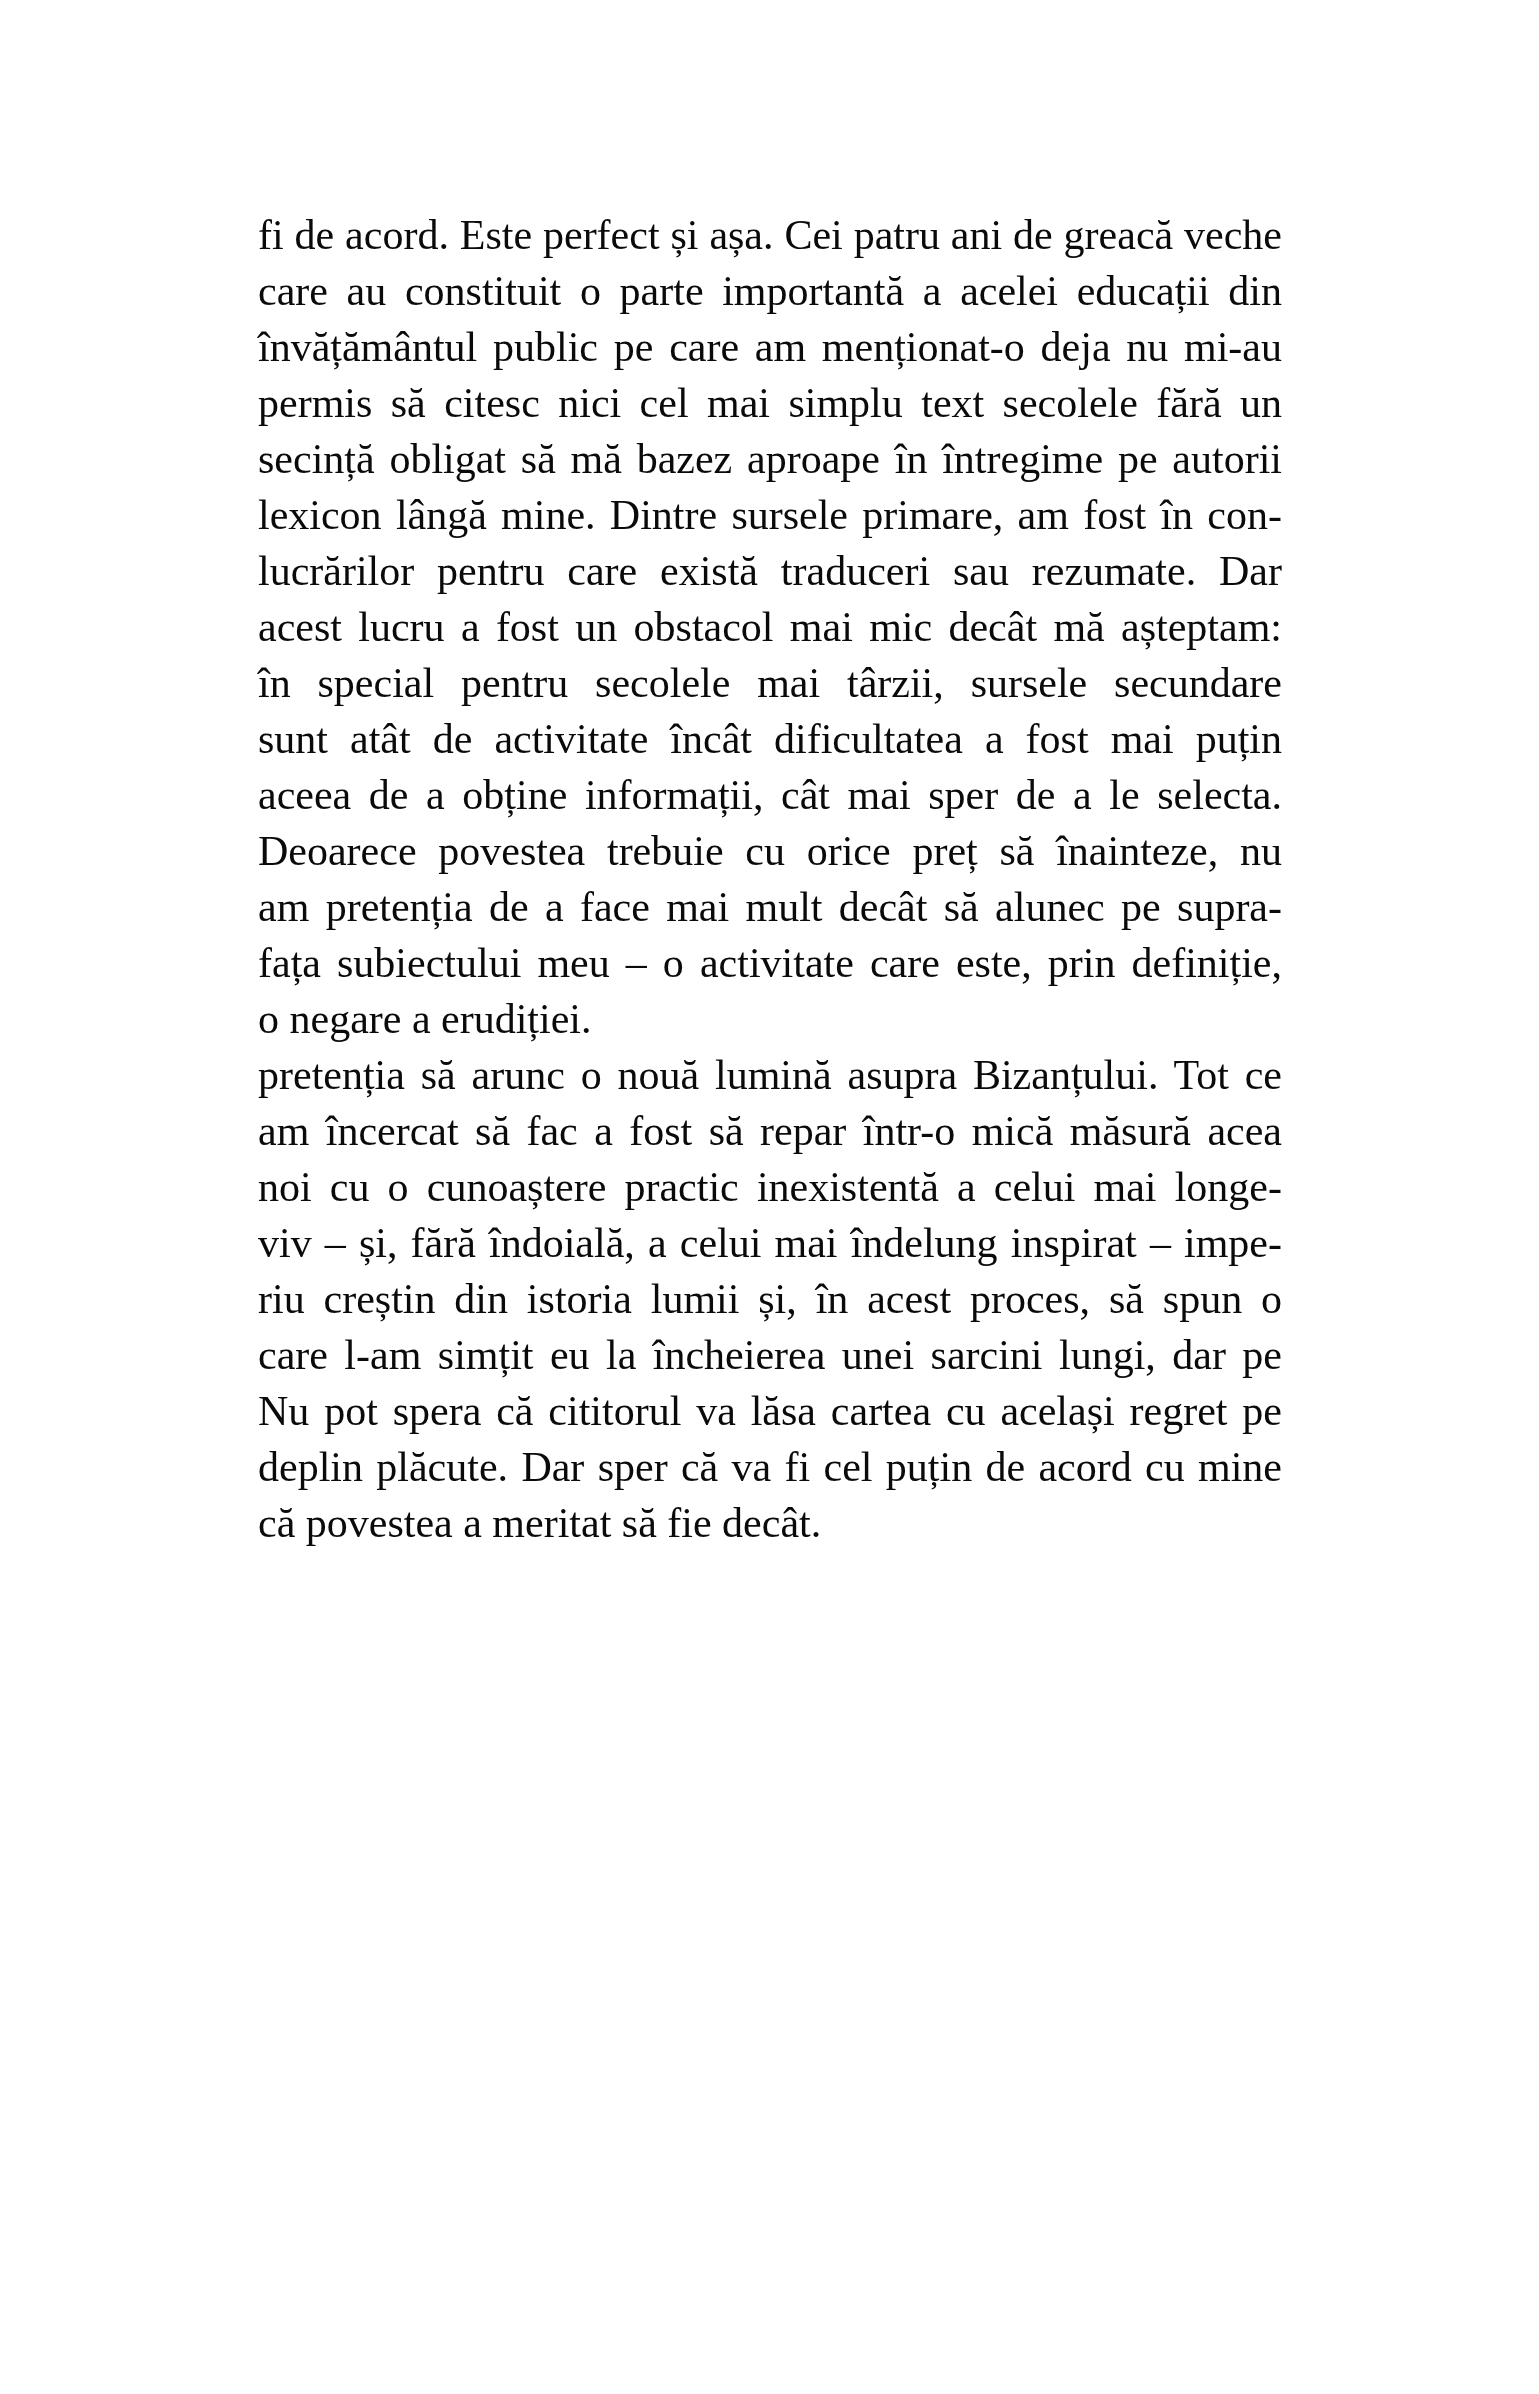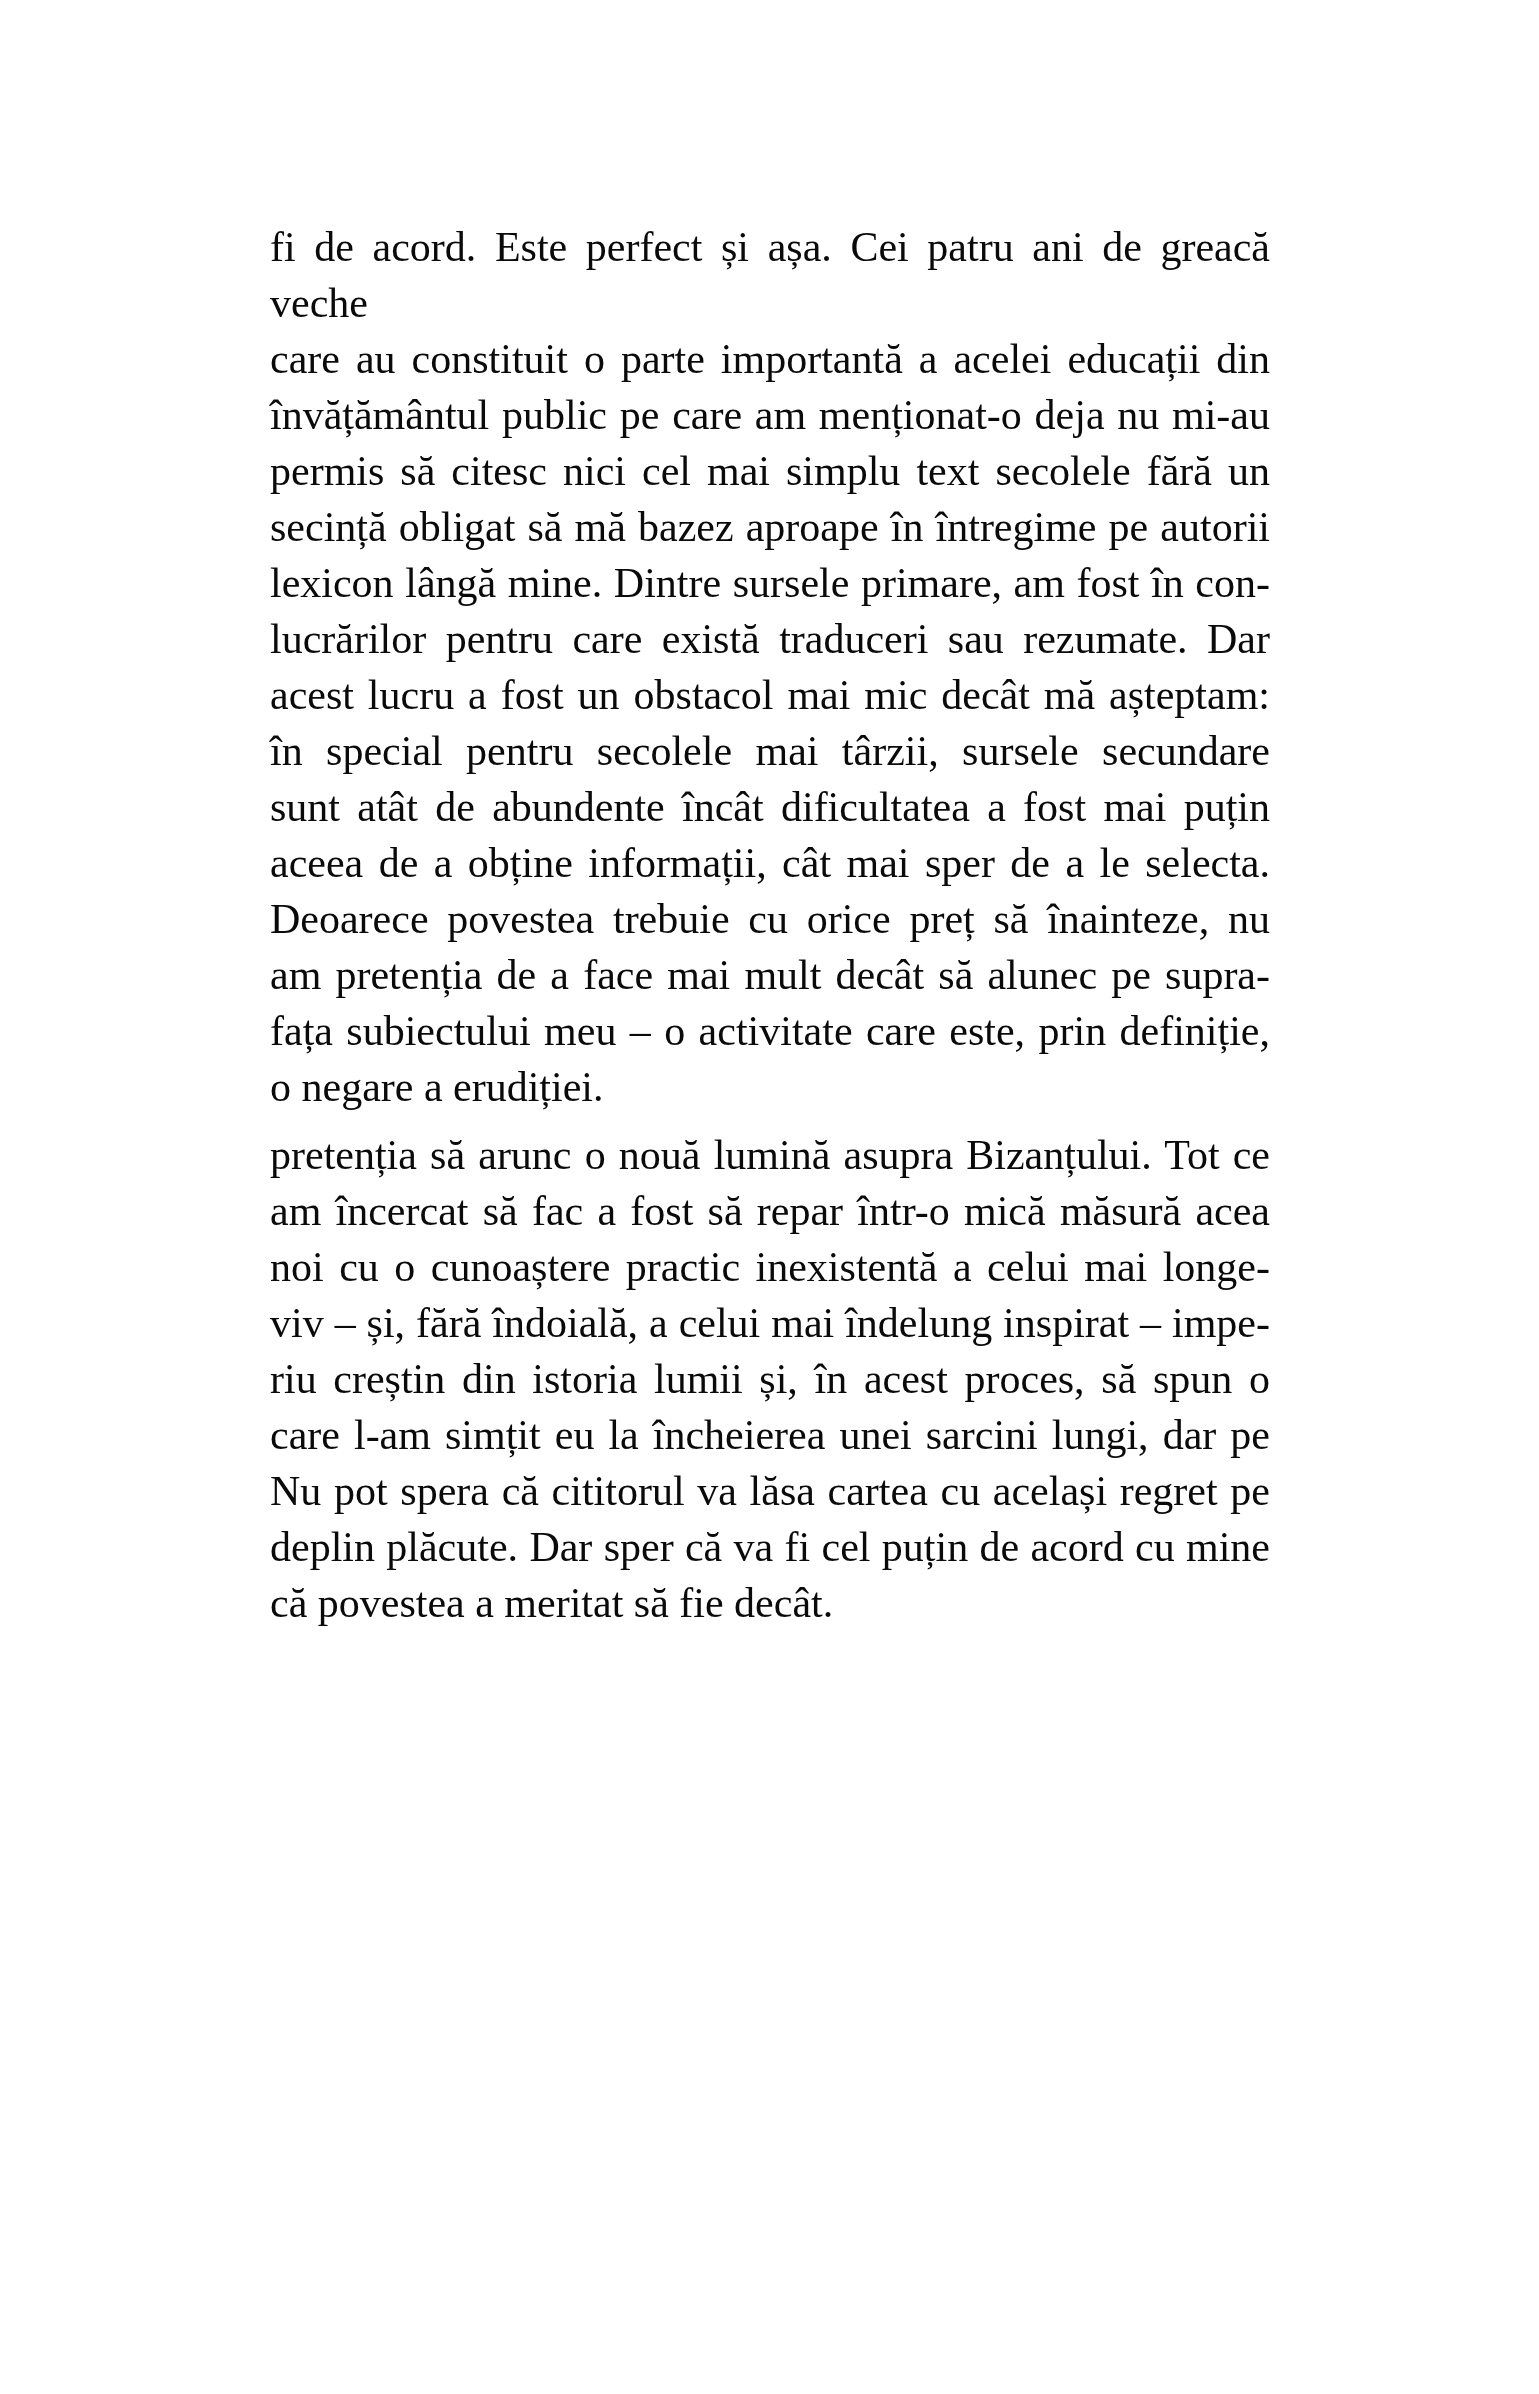--- a/index.html
+++ b/index.html
@@ -23,21 +23,21 @@
     left: 258px;
     top: 207px;
     width: 1024px;
     font-family: "Liberation Serif", "DejaVu Serif", serif;
     font-size: 42px;
     line-height: 56px;
     color: #0a0a0a;
     -webkit-font-smoothing: antialiased;
   }
   .paragraph {
-    margin: 12px;
+    margin: 0;
     padding: 0;
   }
   .line {
     text-align: justify;
     text-align-last: justify;
     white-space: normal;
   }
   .line.last {
     text-align-last: left;
   }
@@ -53,21 +53,21 @@
       <div class="paragraph">
         <div class="line">fi de acord. Este perfect și așa. Cei patru ani de greacă veche</div>
         <div class="line">care au constituit o parte importantă a acelei educații din</div>
         <div class="line">învățământul public pe care am menționat-o deja nu mi-au</div>
         <div class="line">permis să citesc nici cel mai simplu text secolele fără un</div>
         <div class="line">secință obligat să mă bazez aproape în întregime pe autorii</div>
         <div class="line">lexicon lângă mine. Dintre sursele primare, am fost în con-</div>
         <div class="line">lucrărilor pentru care există traduceri sau rezumate. Dar</div>
         <div class="line">acest lucru a fost un obstacol mai mic decât mă așteptam:</div>
         <div class="line">în special pentru secolele mai târzii, sursele secundare</div>
-        <div class="line">sunt atât de abundente încât dificultatea a fost mai puțin</div>
+        <div class="line">sunt atât de activitate încât dificultatea a fost mai puțin</div>
         <div class="line">aceea de a obține informații, cât mai sper de a le selecta.</div>
         <div class="line">Deoarece povestea trebuie cu orice preț să înainteze, nu</div>
         <div class="line">am pretenția de a face mai mult decât să alunec pe supra-</div>
         <div class="line">fața subiectului meu – o activitate care este, prin definiție,</div>
         <div class="line last">o negare a erudiției.</div>
       </div>
       <div class="paragraph">
         <div class="line">pretenția să arunc o nouă lumină asupra Bizanțului. Tot ce</div>
         <div class="line">am încercat să fac a fost să repar într-o mică măsură acea</div>
         <div class="line">noi cu o cunoaștere practic inexistentă a celui mai longe-</div>

